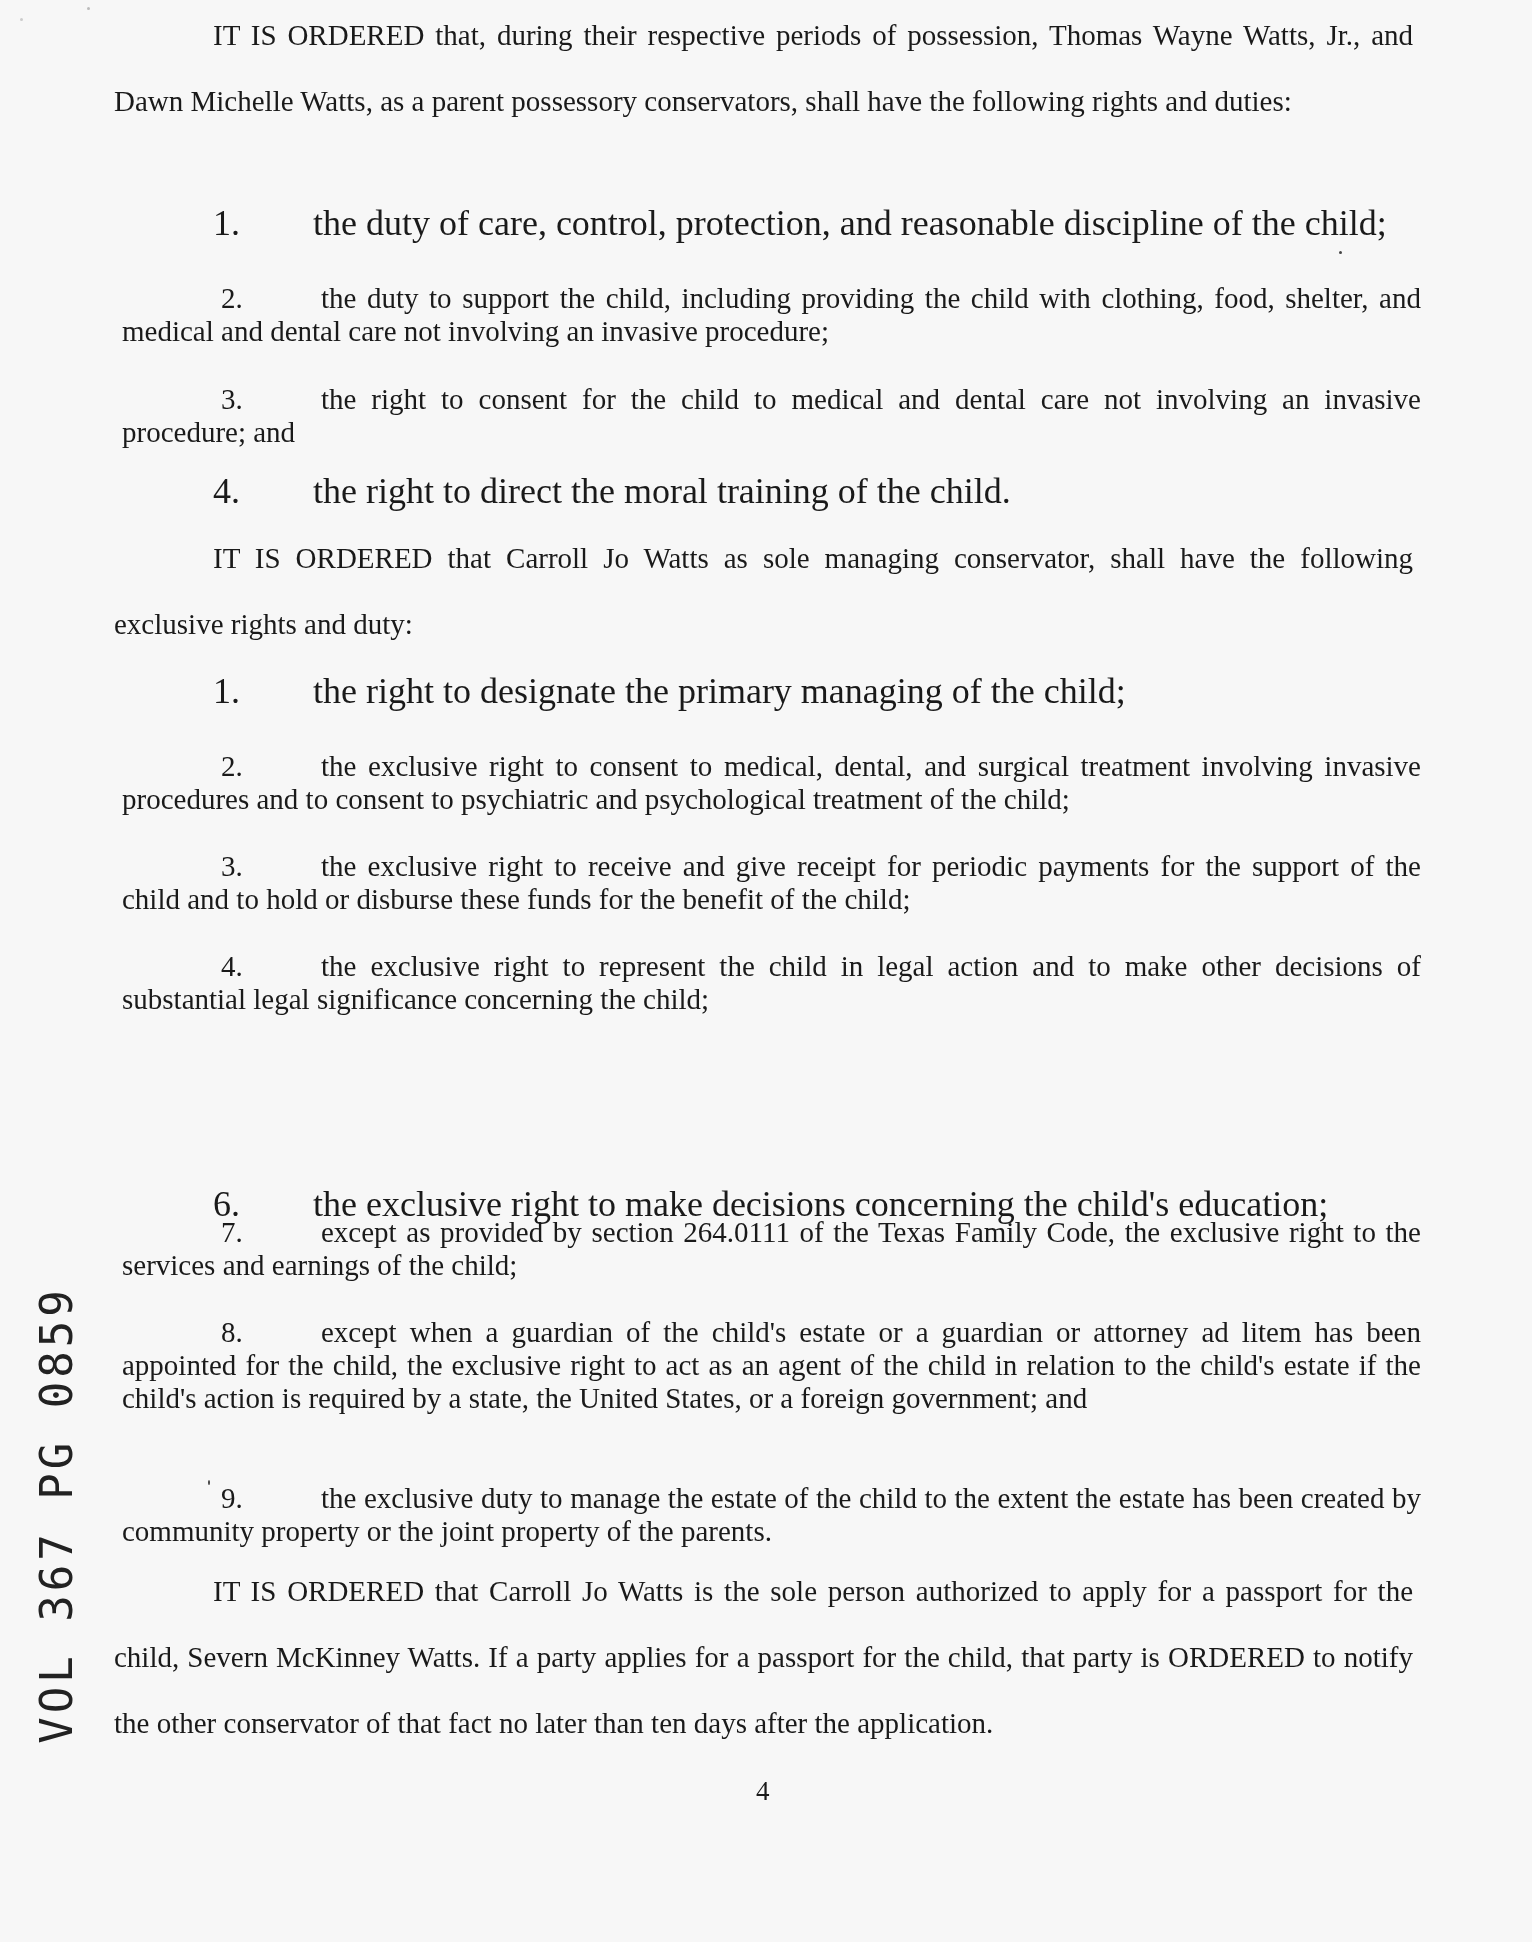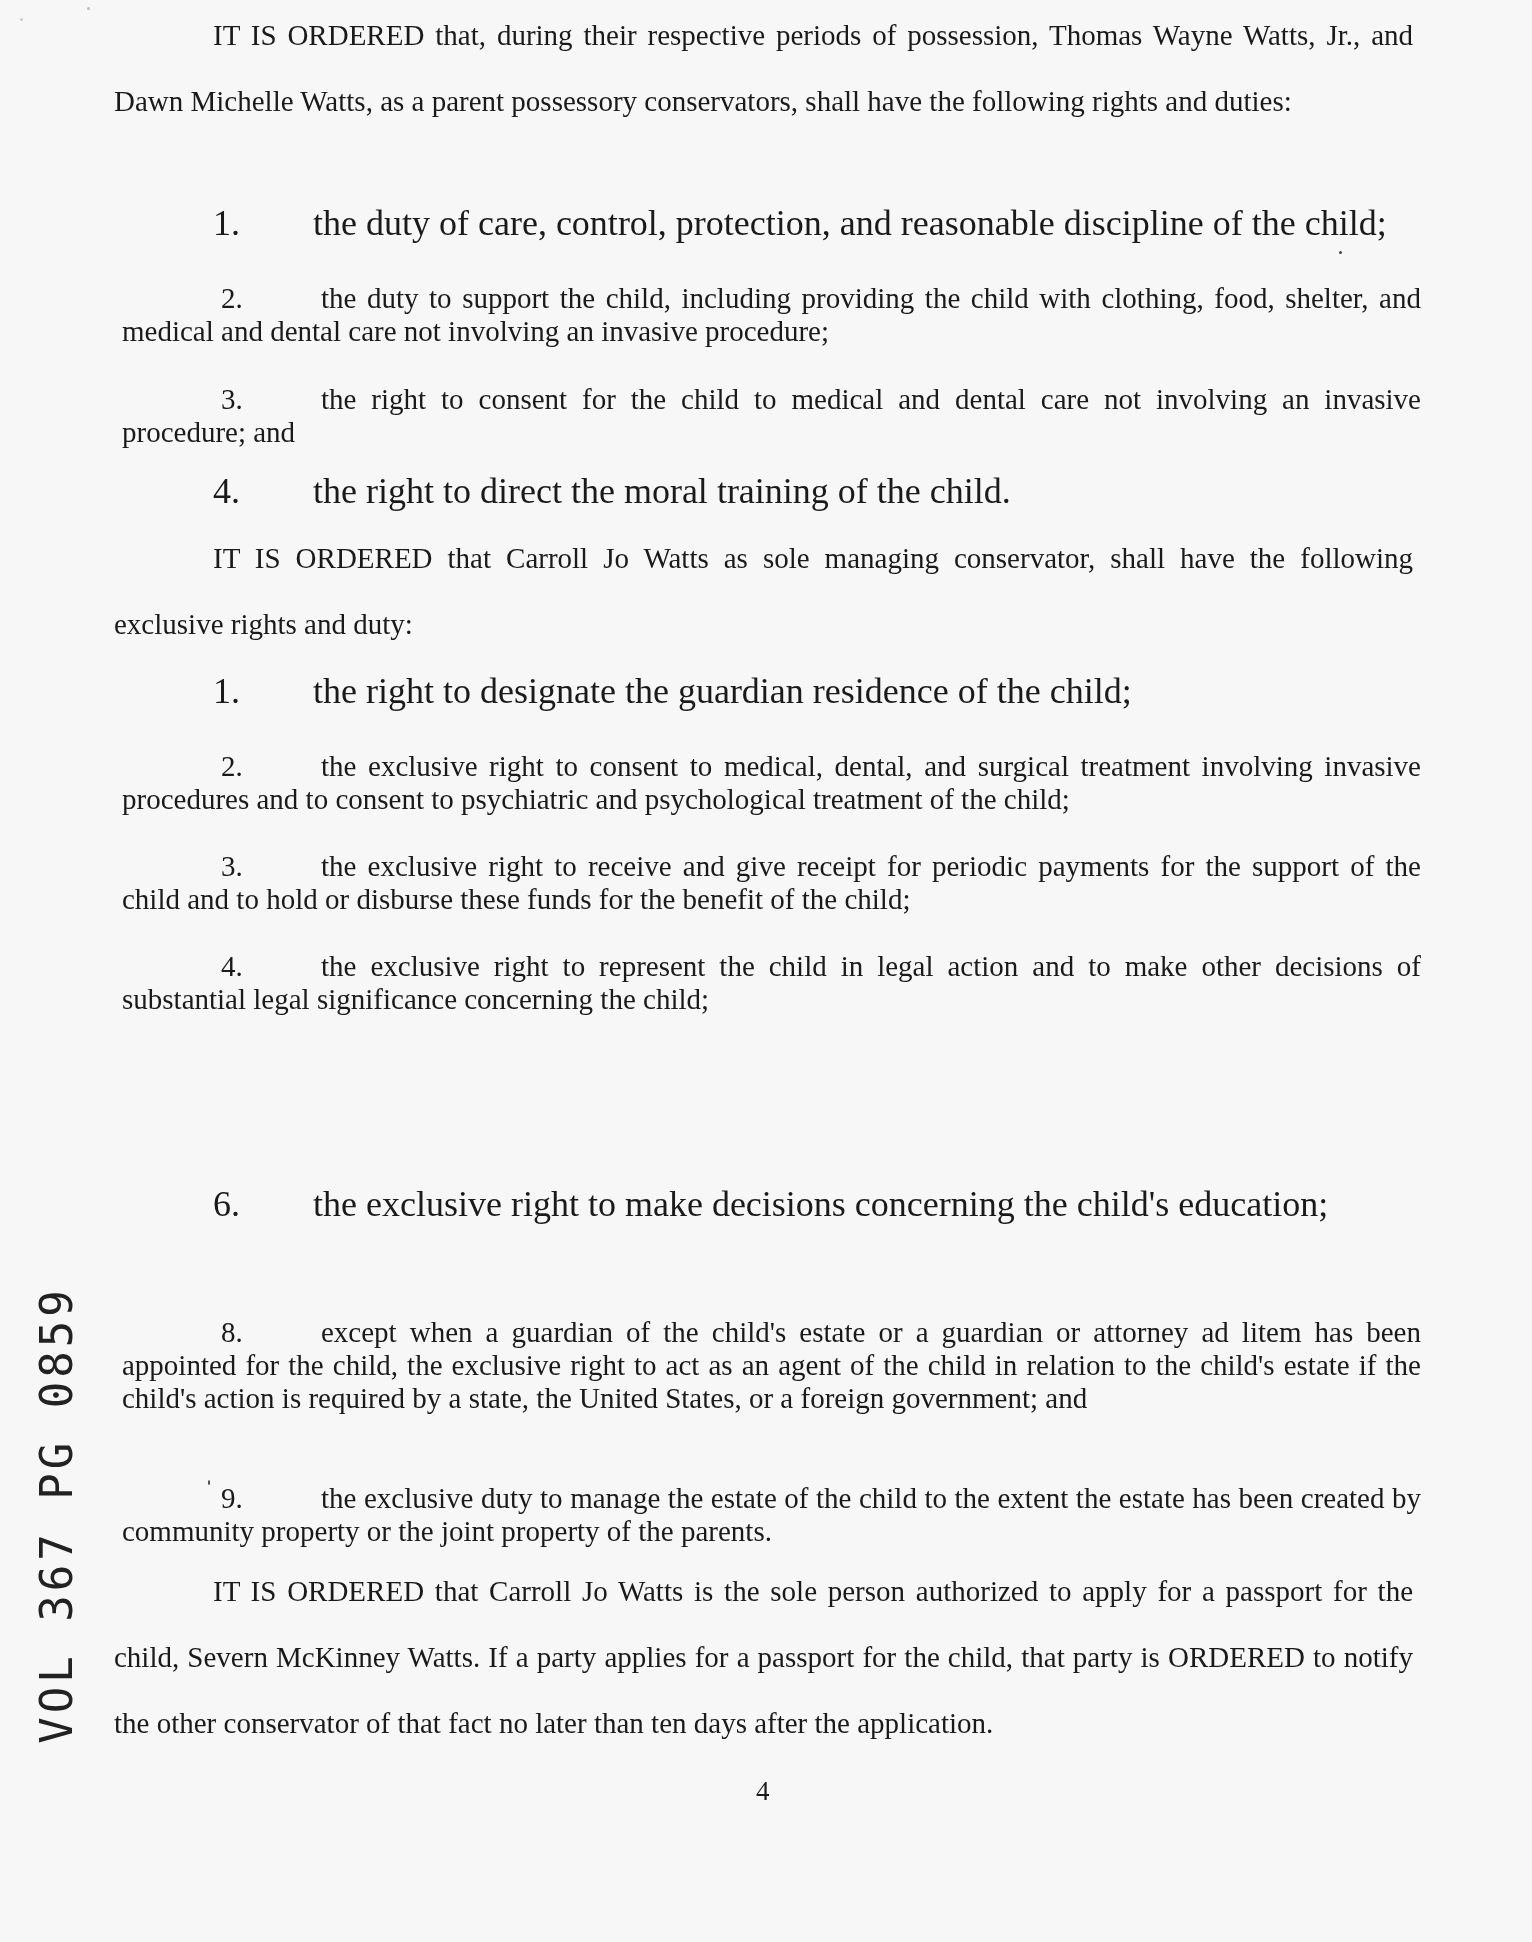--- a/index.html
+++ b/index.html
@@ -31,31 +31,32 @@
   <p class="single" style="left:213px; top:207px;"><span style="display:inline-block;width:100px;">1.</span><span>the duty of care, control, protection, and reasonable discipline of the child;</span></p>
 
   <p class="item" style="top:274px;"><span class="num">2.</span><span>the duty to support the child, including providing the child with clothing, food, shelter, and medical and dental care not involving an invasive procedure;</span></p>
 
   <p class="item" style="top:375px;"><span class="num">3.</span><span>the right to consent for the child to medical and dental care not involving an invasive procedure; and</span></p>
 
   <p class="single" style="left:213px; top:475px;"><span style="display:inline-block;width:100px;">4.</span><span>the right to direct the moral training of the child.</span></p>
 
   <p class="para" style="top:525px;"><span class="first"></span><span>IT IS ORDERED that Carroll Jo Watts as sole managing conservator, shall have the following exclusive rights and duty:</span></p>
 
-  <p class="single" style="left:213px; top:675px;"><span style="display:inline-block;width:100px;">1.</span><span>the right to designate the guardian residence of the child;</span></p>
+  <p class="single" style="left:213px; top:675px;"><span style="display:inline-block;width:100px;">1.</span><span>the right to designate the primary managing of the child;</span></p>
 
   <p class="item" style="top:742px;"><span class="num">2.</span><span>the exclusive right to consent to medical, dental, and surgical treatment involving invasive procedures and to consent to psychiatric and psychological treatment of the child;</span></p>
 
   <p class="item" style="top:842px;"><span class="num">3.</span><span>the exclusive right to receive and give receipt for periodic payments for the support of the child and to hold or disburse these funds for the benefit of the child;</span></p>
 
   <p class="item" style="top:942px;"><span class="num">4.</span><span>the exclusive right to represent the child in legal action and to make other decisions of substantial legal significance concerning the child;</span></p>
 
 
   <p class="single" style="left:213px; top:1188px;"><span style="display:inline-block;width:100px;">6.</span><span>the exclusive right to make decisions concerning the child's education;</span></p>
 
+  <p class="item" style="top:1208px;"><span class="num">7.</span><span>except as provided by section 264.0111 of the Texas Family Code, the exclusive right to the services and earnings of the child;</span></p>
 
   <p class="item" style="top:1308px;"><span class="num">8.</span><span>except when a guardian of the child's estate or a guardian or attorney ad litem has been appointed for the child, the exclusive right to act as an agent of the child in relation to the child's estate if the child's action is required by a state, the United States, or a foreign government; and</span></p>
 
   <p class="item" style="top:1474px;"><span class="num">9.</span><span>the exclusive duty to manage the estate of the child to the extent the estate has been created by community property or the joint property of the parents.</span></p>
 
   <p class="para" style="top:1558px;"><span class="first"></span><span>IT IS ORDERED that Carroll Jo Watts is the sole person authorized to apply for a passport for the child, Severn McKinney Watts.  If a party applies for a passport for the child, that party is ORDERED to notify the other conservator of that fact no later than ten days after the application.</span></p>
 
   <div class="pgnum">4</div>
 
   <div class="stamp">

